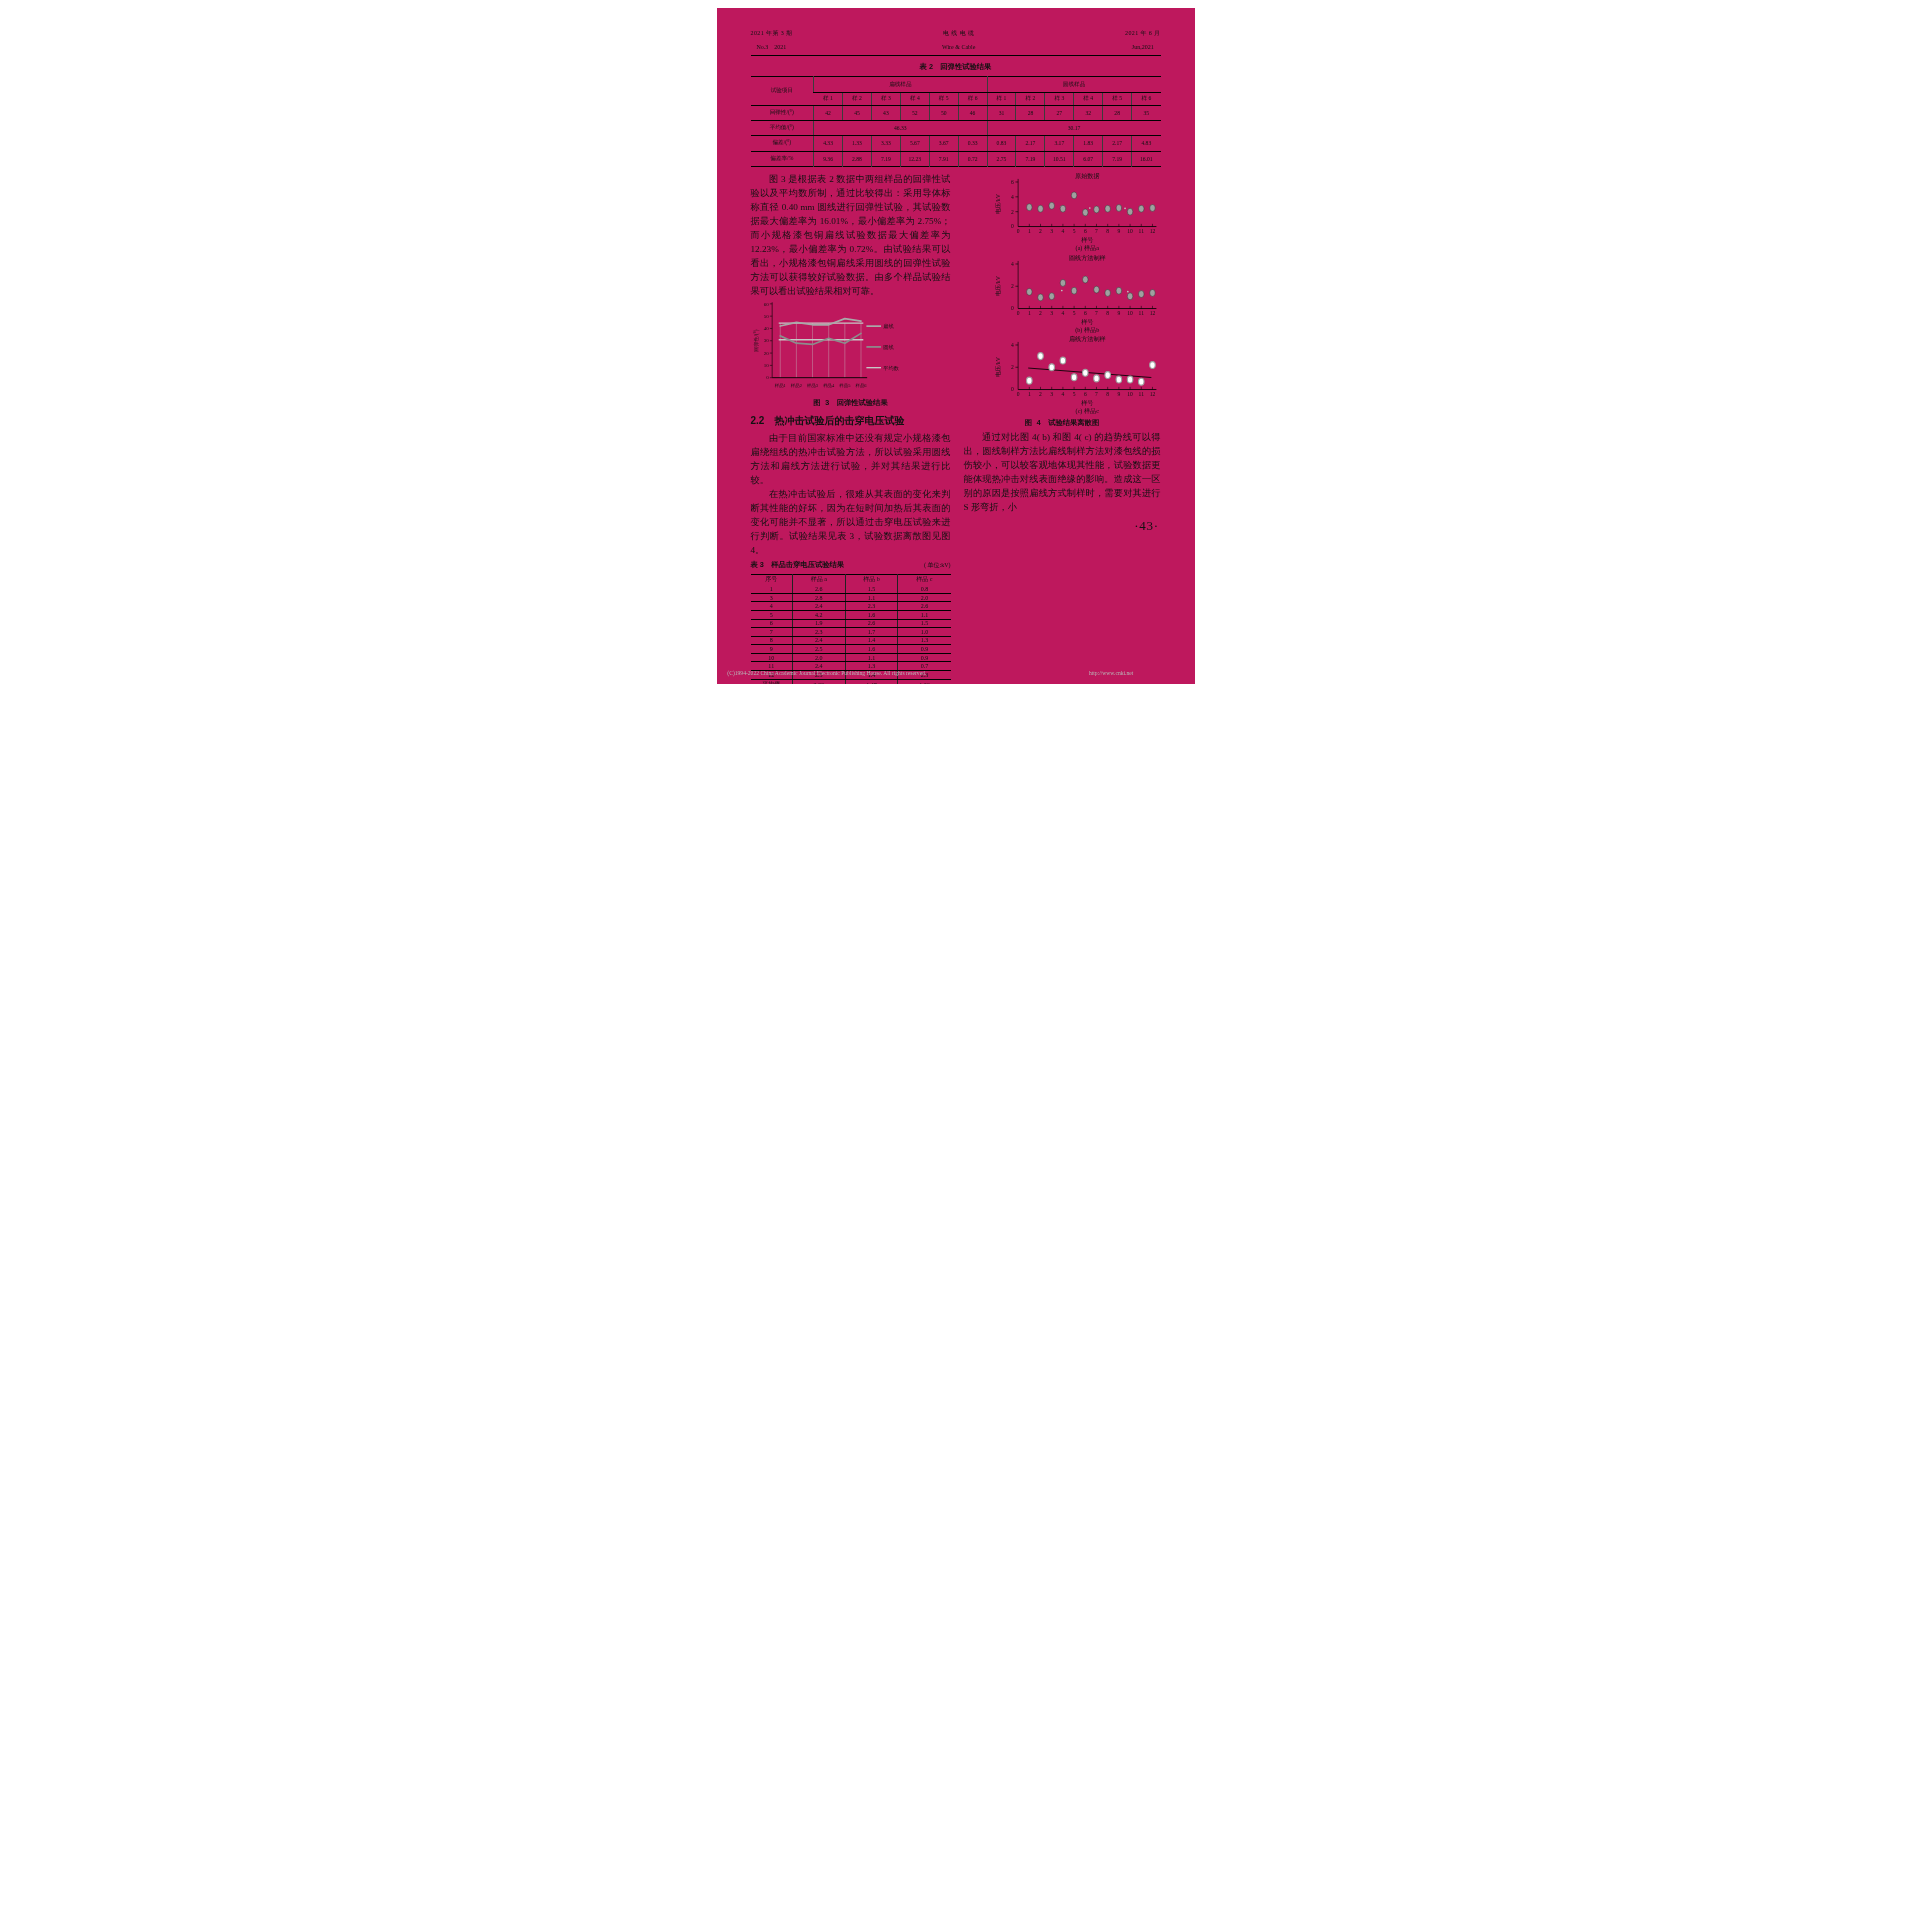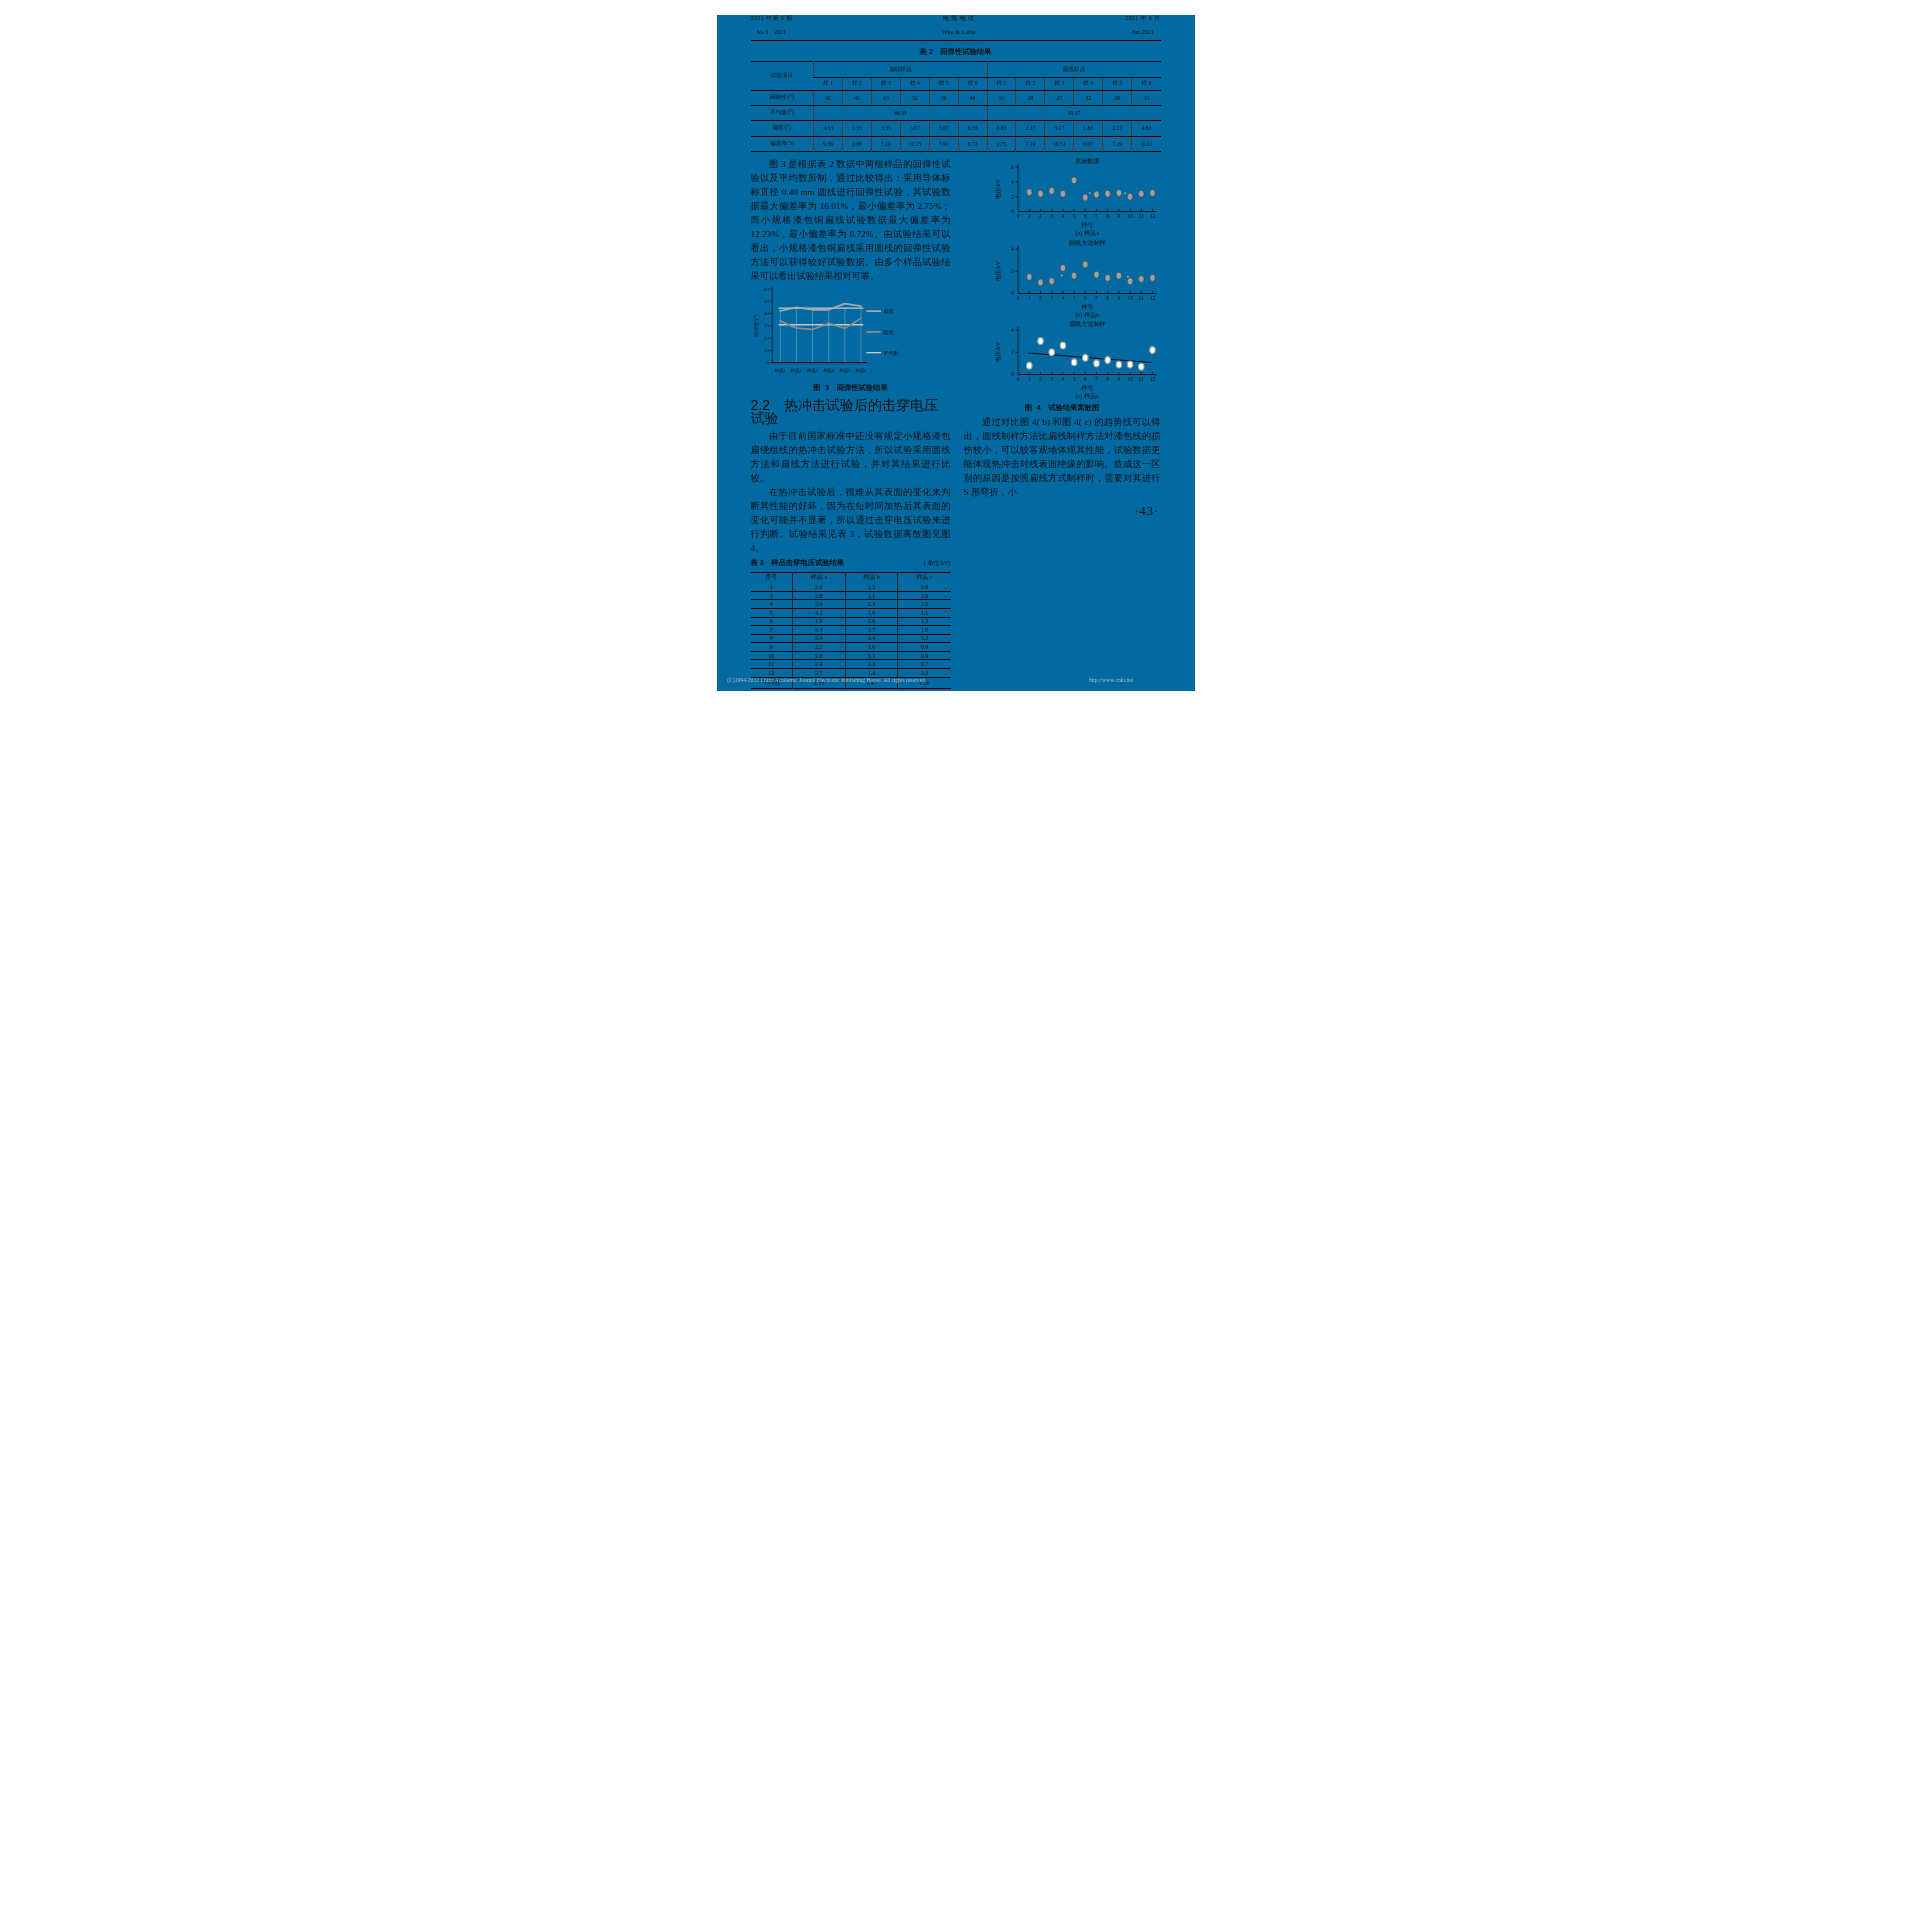--- a/index.html
+++ b/index.html
@@ -1,17 +1,17 @@
 <!DOCTYPE html>
 <html style="font-size:6.2px"><head>
 <meta charset="utf-8">
 <style>
   html,body{margin:0;padding:0;background:#ffffff;}
-  .page{position:relative;width:478px;height:676px;margin:15px auto;background:#0369a1;
-        box-sizing:border-box;padding:0 34px 0;overflow:hidden;
+  .page{position:relative;width:478px;height:676px;margin:8px auto;background:#be185d;
+        box-sizing:border-box;padding:22px 34px 0;overflow:hidden;
         font-family:"Liberation Serif","DejaVu Serif",serif;color:#111;}
   
   .hdr{display:flex;justify-content:space-between;align-items:flex-start;font-size:6px;line-height:7.7px;}
   .hdr .blk{text-align:center;}
   .hdr .l1{margin-bottom:5.8px;letter-spacing:0.4px;}
   .hdr-rule{border-top:1.2px solid #000;margin-top:3.9px;}
   
   .tblcap{font-family:"Liberation Sans",sans-serif;font-weight:bold;font-size:7.3px;text-align:center;margin:6.2px 0 3.9px;}
   .t3caprow{display:flex;justify-content:space-between;align-items:baseline;gap:10px;margin:3.9px 0 3.1px;}
   .t3caprow .unit{font-family:"Liberation Serif",serif;font-weight:normal;font-size:6px;}
@@ -26,21 +26,21 @@
   table.t3{border-collapse:collapse;width:100%;table-layout:fixed;border-top:1.2px solid #000;border-bottom:1.2px solid #000;
            font-size:6px;text-align:center;}
   table.t3 td{border-bottom:0.7px solid #000;border-left:0.4px solid #222;padding:0.8px 0.8px;}
   table.t3 td:first-child{border-left:none;}
   table.t3 tr:last-child td{border-bottom:none;}
   
   .cols{display:flex;gap:13px;margin-top:5.4px;}
   .colL{width:200px;flex:none;}
   .colR{flex:1;min-width:0;}
   p.body{font-size:9.2px;line-height:14px;text-align:justify;text-indent:2em;margin:0;}
-  h3.sec{font-family:"Liberation Sans",sans-serif;font-weight:normal;font-size:14px;margin:5.4px 0 3.9px;line-height:13px;}
+  h3.sec{font-family:"Liberation Sans",sans-serif;font-weight:bold;font-size:10px;margin:5.4px 0 3.9px;line-height:13px;}
   .figcap{font-family:Liberation Mono, monospace;font-weight:bold;font-size:7.3px;text-align:center;margin:1.5px 0 2.3px;}
   .fig3wrap{width:200px;margin:2.3px 0 0 0;}
   .scatter{width:169px;margin:0 0 0.8px auto;}
   .pagenum{text-align:right;font-size:13px;letter-spacing:0.8px;margin-top:3.9px;padding-right:1.5px;}
   
   .footer{position:absolute;left:10.8px;bottom:7.7px;width:406px;display:flex;justify-content:space-between;
           color:#b9b9b9;font-size:5.6px;}
 </style>
 </head>
 <body>

